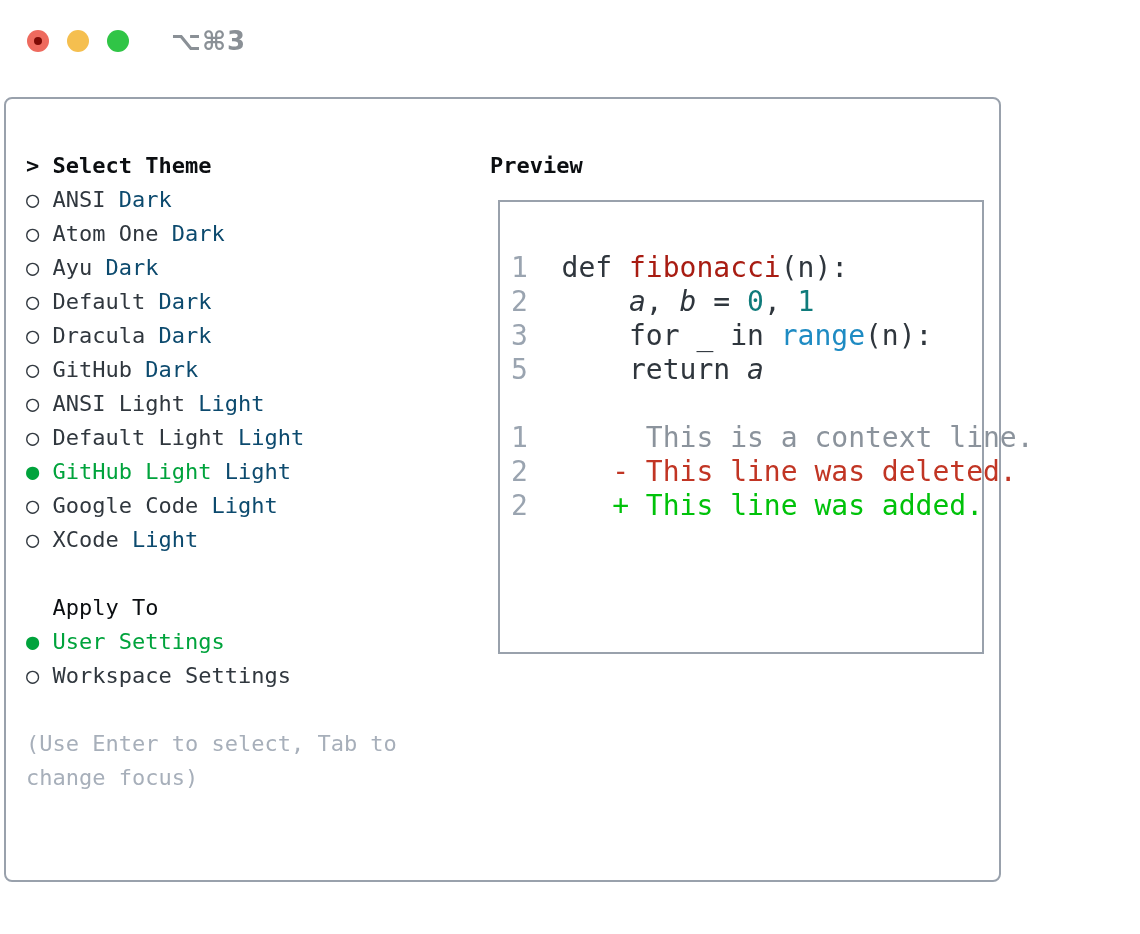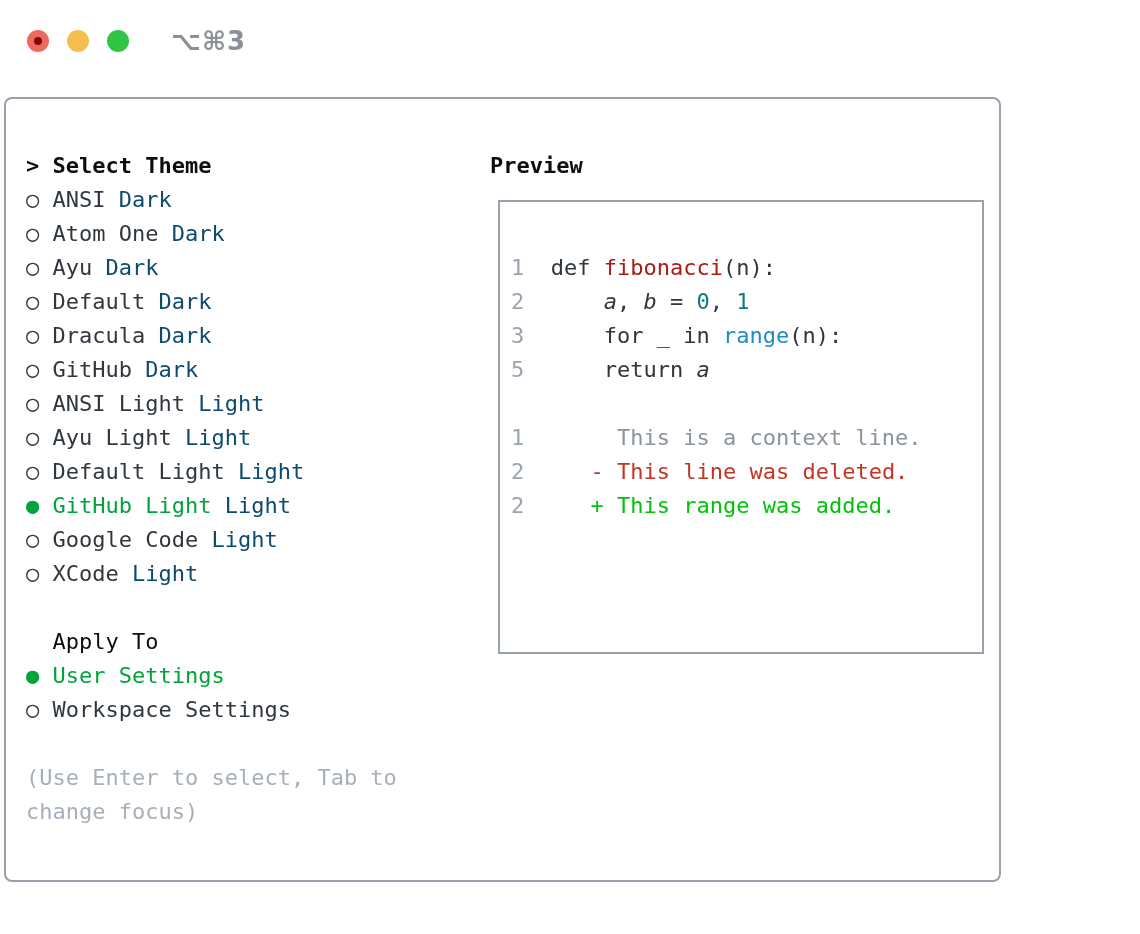--- a/index.html
+++ b/index.html
@@ -29,21 +29,21 @@
   .h2{color:#0b0e11;}
   .t-name{color:#30373e;}
   .t-var{color:#0c4a6e;margin-left:1ch;}
   .selected .marker{color:#00a33c;}
   .selected .t-name{color:#00a33c;}
   .hint{color:#a7afba;}
 
   
   .right-col{position:absolute;left:484px;top:50px;}
   .preview-box{position:absolute;left:492px;top:101px;width:471px;height:401px;border:2px solid #99a1ac;background:#fff;padding:49px 0 0 11px;box-sizing:content-box;}
-  .cl{height:34px;line-height:34px;font-size:22px;white-space:pre;color:#2f363d;}
+  .cl{height:34px;line-height:34px;font-size:28px;white-space:pre;color:#2f363d;}
   .ln{display:inline-block;width:3ch;color:#9aa4b0;}
   .tk-k{color:#2f363d;}
   .tk-fn{color:#a81c12;}
   .tk-b{color:#1e8bc3;}
   .tk-n{color:#0f7b7b;}
   .tk-v{color:#2f363d;font-style:italic;}
   .tk-ctx{color:#8b939c;}
   .tk-del{color:#c13524;}
   .tk-add{color:#00c20a;}
 </style>
@@ -66,21 +66,20 @@
     <div class="left-col">
       <div class="row"><span class="marker cursor">&gt;</span><span class="h">Select Theme</span></div>
 
       <div class="row"><span class="marker">○</span><span class="t-name">ANSI</span><span class="t-var">Dark</span></div>
       <div class="row"><span class="marker">○</span><span class="t-name">Atom One</span><span class="t-var">Dark</span></div>
       <div class="row"><span class="marker">○</span><span class="t-name">Ayu</span><span class="t-var">Dark</span></div>
       <div class="row"><span class="marker">○</span><span class="t-name">Default</span><span class="t-var">Dark</span></div>
       <div class="row"><span class="marker">○</span><span class="t-name">Dracula</span><span class="t-var">Dark</span></div>
       <div class="row"><span class="marker">○</span><span class="t-name">GitHub</span><span class="t-var">Dark</span></div>
       <div class="row"><span class="marker">○</span><span class="t-name">ANSI Light</span><span class="t-var">Light</span></div>
-      <div class="row"><span class="marker">○</span><span class="t-name">Ayu Light</span><span class="t-var">Light</span></div>
       <div class="row"><span class="marker">○</span><span class="t-name">Default Light</span><span class="t-var">Light</span></div>
       <div class="row selected"><span class="marker">●</span><span class="t-name">GitHub Light</span><span class="t-var">Light</span></div>
       <div class="row"><span class="marker">○</span><span class="t-name">Google Code</span><span class="t-var">Light</span></div>
       <div class="row"><span class="marker">○</span><span class="t-name">XCode</span><span class="t-var">Light</span></div>
 
       <div class="spacer"></div>
 
       <div class="row"><span class="marker"> </span><span class="h2">Apply To</span></div>
       <div class="row selected"><span class="marker">●</span><span class="t-name">User Settings</span></div>
       <div class="row"><span class="marker">○</span><span class="t-name">Workspace Settings</span></div>
@@ -96,17 +95,17 @@
     </div>
 
     <div class="preview-box">
       <div class="cl"><span class="ln">1</span><span class="tk-k">def </span><span class="tk-fn">fibonacci</span><span class="tk-k">(n):</span></div>
       <div class="cl"><span class="ln">2</span><span class="tk-k">    </span><span class="tk-v">a</span><span class="tk-k">, </span><span class="tk-v">b</span><span class="tk-k"> = </span><span class="tk-n">0</span><span class="tk-k">, </span><span class="tk-n">1</span></div>
       <div class="cl"><span class="ln">3</span><span class="tk-k">    for _ in </span><span class="tk-b">range</span><span class="tk-k">(n):</span></div>
       <div class="cl"><span class="ln">5</span><span class="tk-k">    return </span><span class="tk-v">a</span></div>
       <div class="cl"></div>
       <div class="cl"><span class="ln">1</span><span class="tk-ctx">     This is a context line.</span></div>
       <div class="cl"><span class="ln">2</span><span class="tk-k">   </span><span class="tk-del">- This line was deleted.</span></div>
-      <div class="cl"><span class="ln">2</span><span class="tk-k">   </span><span class="tk-add">+ This range was added.</span></div>
+      <div class="cl"><span class="ln">2</span><span class="tk-k">   </span><span class="tk-add">+ This line was added.</span></div>
     </div>
 
   </div>
 </div>
 
 </body></html>

